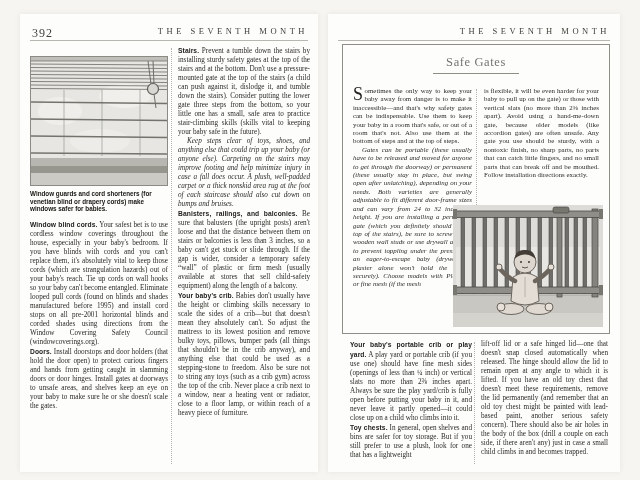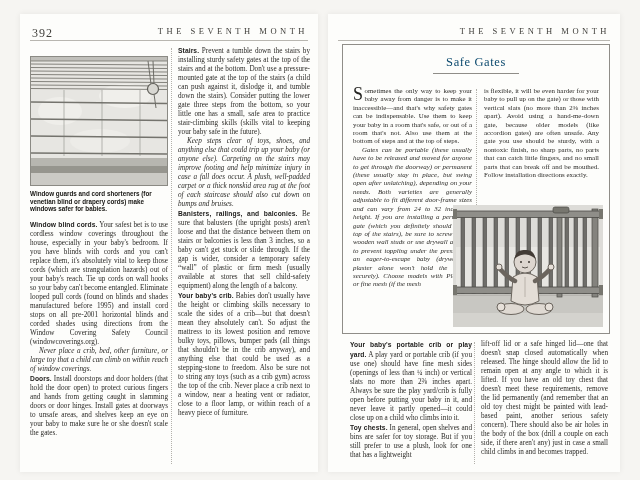--- a/index.html
+++ b/index.html
@@ -37,21 +37,21 @@
     font-family:"Liberation Sans", sans-serif;font-weight:bold;
     font-size:6.3px;line-height:7.6px;text-align:left;
     color:#161512;margin:4px 0 7px 0;
   }
   
   .sgbox{
     position:absolute;left:14px;top:30px;width:266px;height:288px;
     border:1px solid #8f8d88;background:#fdfdfb;
   }
   .sgtitle{
-    margin-top:10px;text-align:center;font-size:12.5px;letter-spacing:0.6px;color:#0c4a6e;
+    margin-top:10px;text-align:center;font-size:12.5px;letter-spacing:0.6px;color:#737373;
   }
   .sgtitle-rule{width:86px;margin:3px auto 0 auto;border-top:1.4px solid #8f8d88;}
   .sgcol{position:absolute;top:42px;font-size:6.9px;line-height:8.4px;text-align:justify;}
   .dropcap{
     float:left;font-size:18px;line-height:14.5px;padding-right:1.5px;color:#242320;
   }
   .gatefig{position:absolute;right:6px;bottom:6px;width:150px;height:122px;}
 </style>
 </head>
 <body>
@@ -100,21 +100,20 @@
         <circle cx="123" cy="33" r="5.5" fill="#d8d7d2" stroke="#5f5e58" stroke-width="1.2"></circle>
         <line x1="124" y1="38" x2="126" y2="52" stroke="#6e6d67" stroke-width="1"></line>
         <rect x="0" y="102" width="138" height="8" fill="#b7b6b0"></rect>
         <rect x="0" y="110" width="138" height="7" fill="#96958e"></rect>
         <rect x="0" y="117" width="138" height="13" fill="#cbcac5"></rect>
         <rect x="0.5" y="0.5" width="137" height="129" fill="none" stroke="#8b8a84" stroke-width="1"></rect>
       </svg>
       <div class="caption">Window guards and cord shorteners (for venetian blind or drapery cords) make windows safer for babies.</div>
 
       <p class="body"><b class="lead">Window blind cords.</b> <span>Your safest bet is to use cordless window coverings throughout the house, especially in your baby's bedroom. If you have blinds with cords and you can't replace them, it's absolutely vital to keep those cords (which are strangulation hazards) out of your baby's reach. Tie up cords on wall hooks so your baby can't become entangled. Eliminate looped pull cords (found on blinds and shades manufactured before 1995) and install cord stops on all pre-2001 horizontal blinds and corded shades using directions from the Window Covering Safety Council (windowcoverings.org).</span></p>
-      <p class="body indent">Never place a crib, bed, other furniture, or large toy that a child can climb on within reach of window coverings.</p>
       <p class="body gap"><b class="lead">Doors.</b> <span>Install doorstops and door holders (that hold the door open) to protect curious fingers and hands from getting caught in slamming doors or door hinges. Install gates at doorways to unsafe areas, and shelves keep an eye on your baby to make sure he or she doesn't scale the gates.</span></p>
     </div>
 
     <div class="col" style="left:158px;top:32px;width:132px;">
       <p class="body"><b class="lead">Stairs.</b> <span>Prevent a tumble down the stairs by installing sturdy safety gates at the top of the stairs and at the bottom. Don't use a pressure-mounted gate at the top of the stairs (a child can push against it, dislodge it, and tumble down the stairs). Consider putting the lower gate three steps from the bottom, so your little one has a small, safe area to practice stair-climbing skills (skills vital to keeping your baby safe in the future).</span></p>
       <p class="body indent">Keep steps clear of toys, shoes, and anything else that could trip up your baby (or anyone else). Carpeting on the stairs may improve footing and help minimize injury in case a fall does occur. A plush, well-padded carpet or a thick nonskid area rug at the foot of each staircase should also cut down on bumps and bruises.</p>
       <p class="body gap"><b class="lead">Banisters, railings, and balconies.</b> <span>Be sure that balusters (the upright posts) aren't loose and that the distance between them on stairs or balconies is less than 3 inches, so a baby can't get stuck or slide through. If the gap is wider, consider a temporary safety “wall” of plastic or firm mesh (usually available at stores that sell child-safety equipment) along the length of a balcony.</span></p>
       <p class="body gap"><b class="lead">Your baby's crib.</b> <span>Babies don't usually have the height or climbing skills necessary to scale the sides of a crib—but that doesn't mean they absolutely can't. So adjust the mattress to its lowest position and remove bulky toys, pillows, bumper pads (all things that shouldn't be in the crib anyway), and anything else that could be used as a stepping-stone to freedom. Also be sure not to string any toys (such as a crib gym) across the top of the crib. Never place a crib next to a window, near a heating vent or radiator, close to a floor lamp, or within reach of a heavy piece of furniture.</span></p>
     </div>
   </div>

